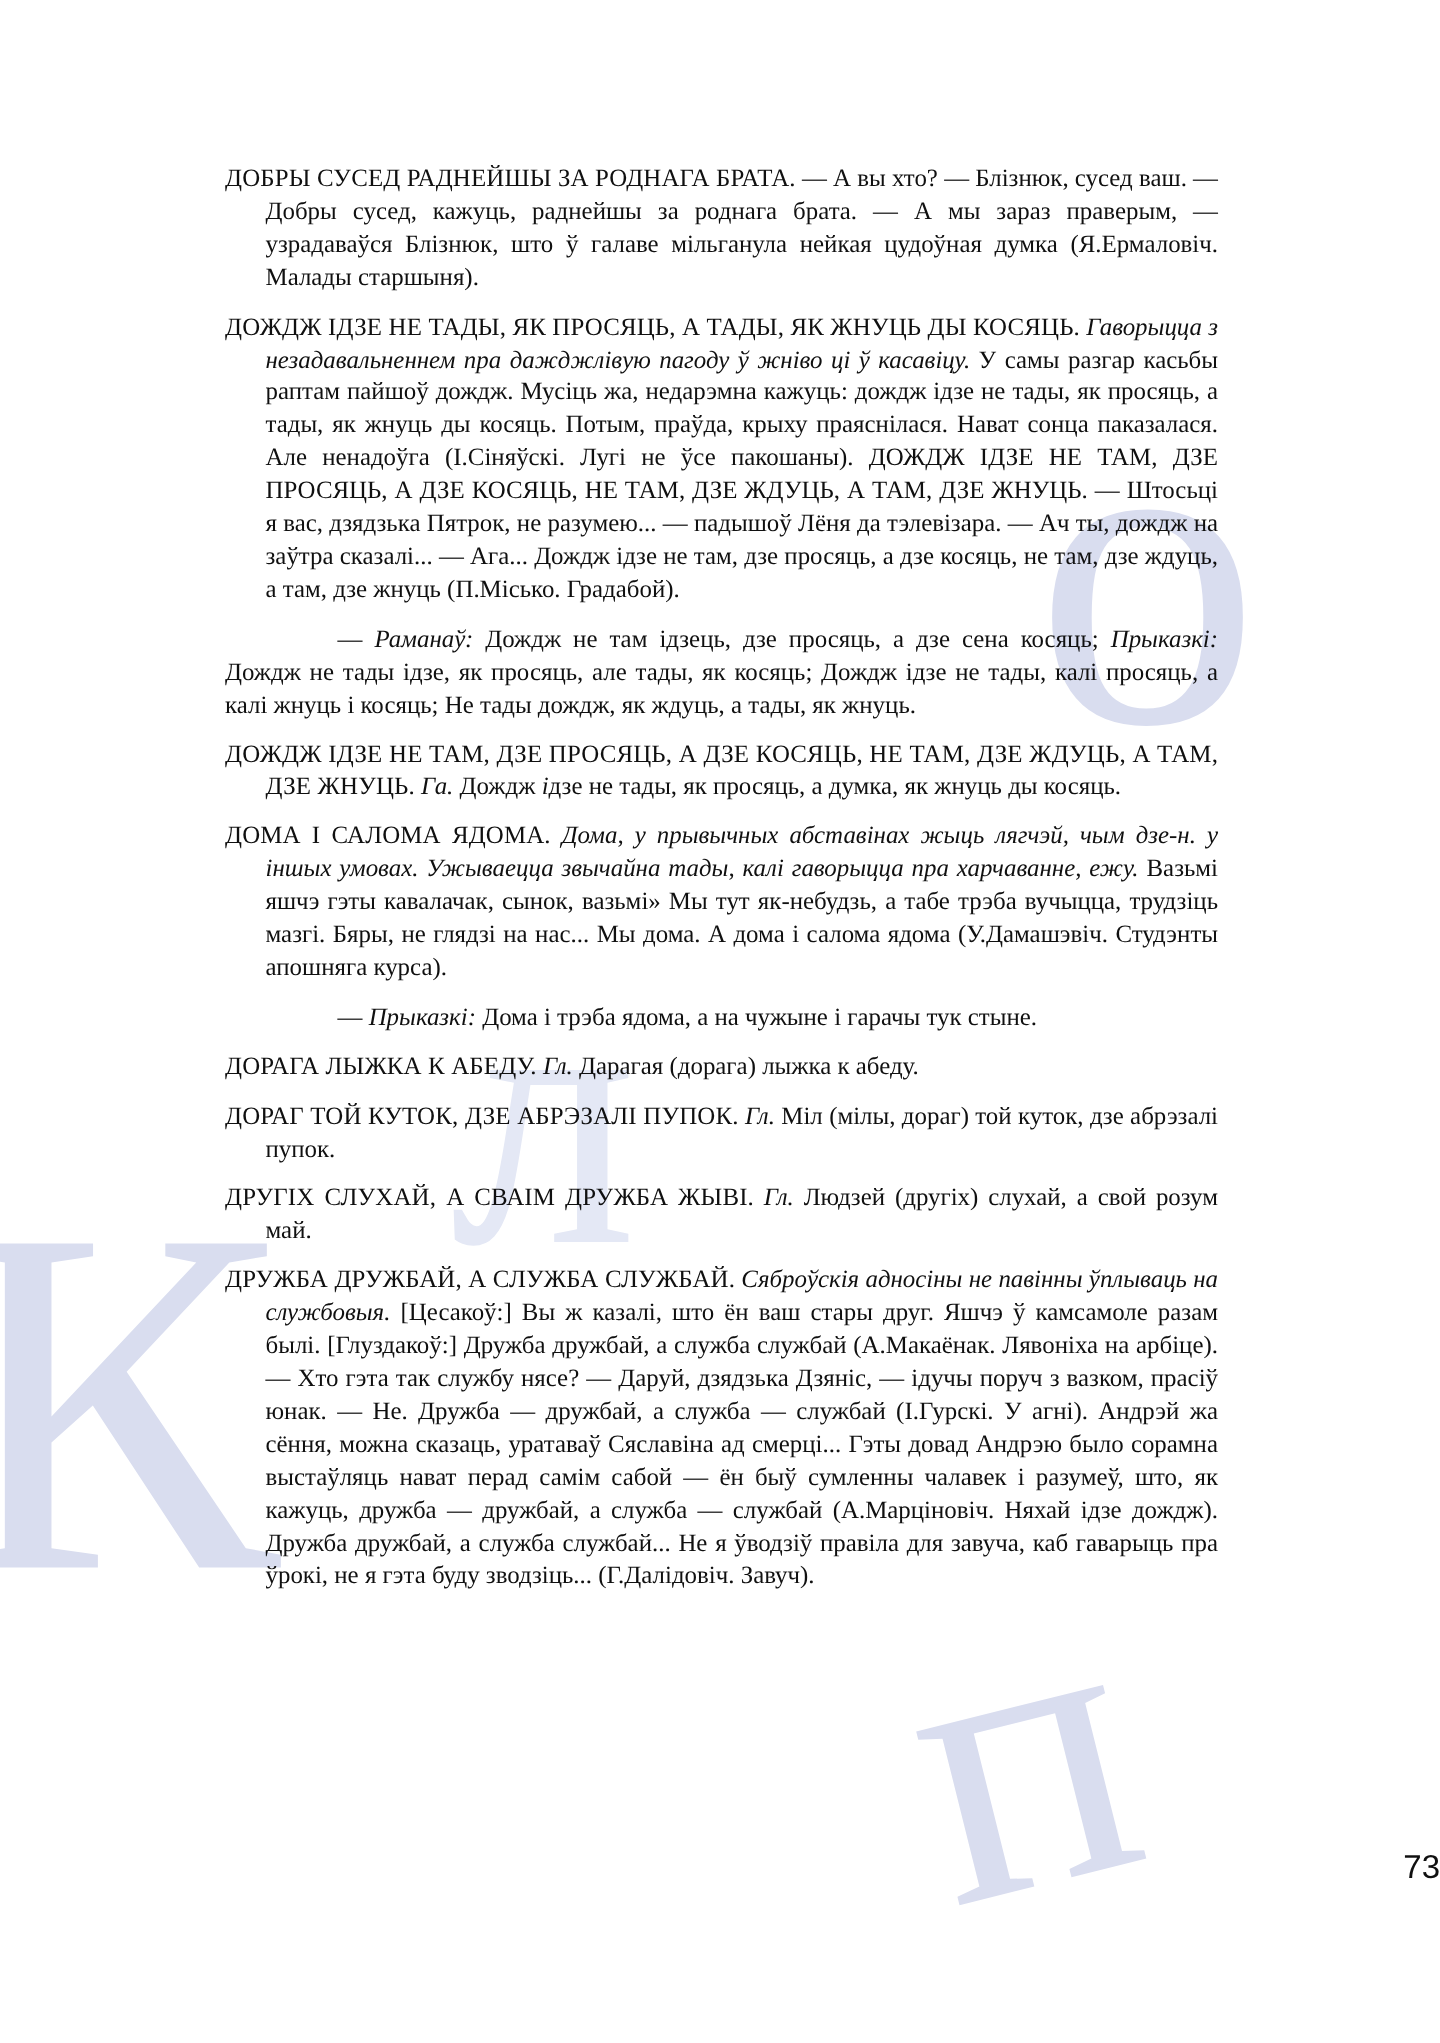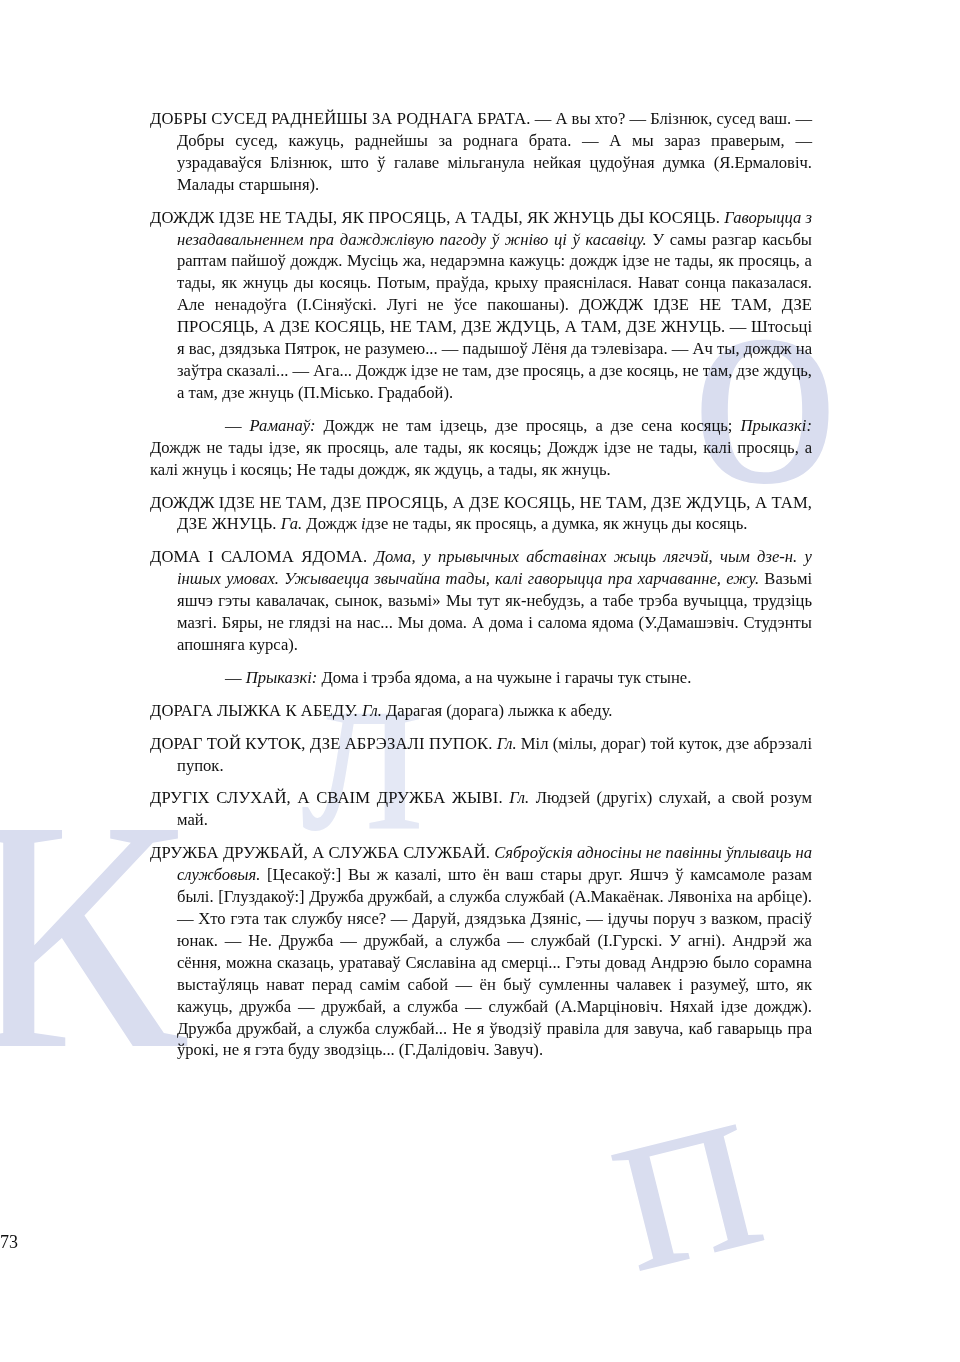--- a/index.html
+++ b/index.html
@@ -93,23 +93,23 @@
   .it {
     font-style: italic;
   }
 
   #pagenum {
     position: absolute;
     z-index: 2;
     left: 0;
     right: 0;
     top: 1232px;
-    text-align: left;
-    font-size: 18px;
-    font-family: Liberation Serif, serif;
+    text-align: right;
+    font-size: 22px;
+    font-family: Liberation Sans, sans-serif;
   }
 </style>
 </head>
 <body>
 
 <div id="page">
 
   <div id="watermark">
     <span class="wm wm-k">К</span>
     <span class="wm wm-o">о</span>

